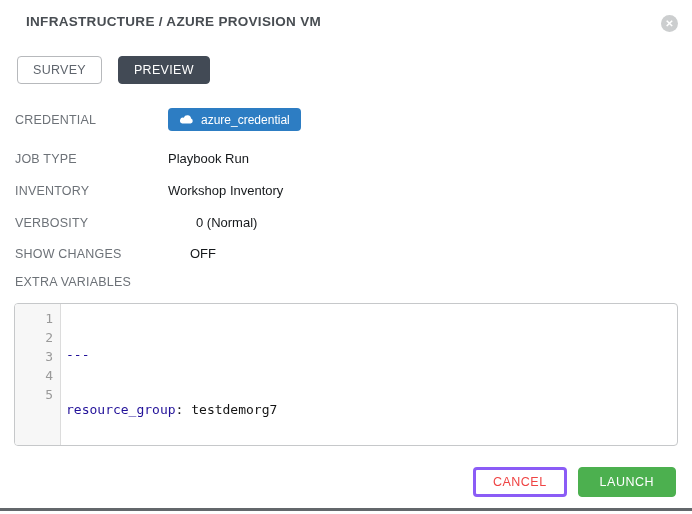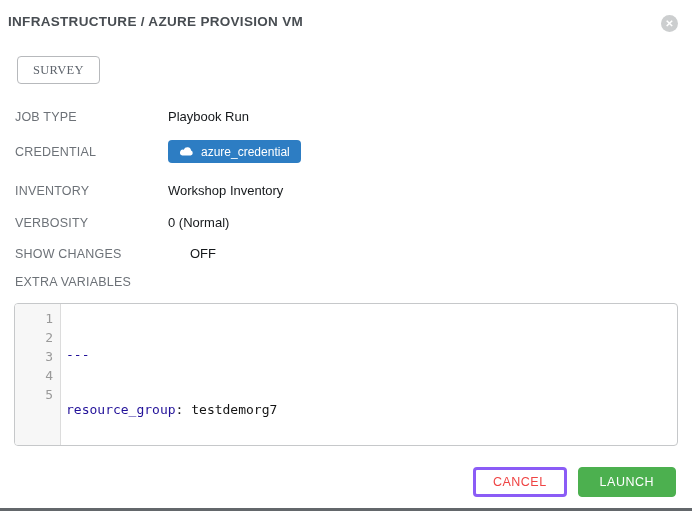--- a/index.html
+++ b/index.html
@@ -2,38 +2,38 @@
 <html style="--badge-blue: #2d7dc3; --launch-green: #4cb04f; --tab-active-bg: #424a55; --yaml-key: #221199; --title-text: #484d52; --label-text: #6d7278;"><head>
 <meta charset="utf-8">
 <style>
   * { margin: 0; padding: 0; box-sizing: border-box; }
   html, body { width: 692px; height: 514px; background: #ffffff; overflow: hidden; }
   body { font-family: "Liberation Sans", sans-serif; position: relative; }
 
   .modal { position: absolute; inset: 0; background: #fff; }
 
   
-  .header { display: flex; justify-content: space-between; align-items: flex-start; padding: 14px 14px 0 8px; }
+  .header { display: flex; justify-content: space-between; align-items: flex-start; padding: 14px 14px 0 26px; }
   .title { font-size: 13.5px; font-weight: bold; color: var(--title-text, #484d52); letter-spacing: 0.3px; }
   .close-btn { width: 17px; height: 17px; border-radius: 50%; background: #cccecf; border: none;
                display: flex; align-items: center; justify-content: center; cursor: pointer; margin-top: 1px; }
   .close-x { color: #ffffff; font-size: 10px; font-weight: bold; line-height: 1; }
 
   
   .tabs { display: flex; gap: 16px; margin: 24px 0 0 17px; }
   .tab { height: 28px; display: inline-flex; align-items: center; padding: 0 15px; border-radius: 4px;
-         font-size: 12.5px; letter-spacing: 0.3px; cursor: pointer; font-family: Liberation Serif, serif; }
+         font-size: 12.5px; letter-spacing: 0.3px; cursor: pointer; }
   .tab-inactive { background: #ffffff; border: 1px solid #b7b9bc; color: #5f656d; }
   .tab-active { background: var(--tab-active-bg, #424a55); border: 1px solid var(--tab-active-bg, #424a55); color: #ffffff; }
 
   
   .details { margin: 24px 0 0 15px; }
   .detail-row { display: flex; align-items: center; height: 17px; margin-bottom: 15px; }
   .detail-row.credential-row { height: 23px; margin-bottom: 19px; }
-  .detail-row.verbosity-row { margin-bottom: 14px; }
+  .detail-row.verbosity-row { margin-bottom: 14px; gap: 28px; }
   .detail-row.show-changes-row { margin-bottom: 13px; gap: 22px; }
   .detail-label { width: 153px; font-size: 12.5px; color: var(--label-text, #6d7278); letter-spacing: 0.2px; flex-shrink: 0; }
   .detail-value { font-size: 13px; color: #15181b; }
 
   .badge { display: inline-flex; align-items: center; gap: 7px; height: 23px; padding: 0 11px;
            background: var(--badge-blue, #2d7dc3); border: none; border-radius: 4px; color: #ffffff;
            font-size: 12px; font-family: "Liberation Sans", sans-serif; cursor: pointer; }
 
   
   .extra-vars-label { margin: 0 0 14px 15px; font-size: 12.5px; color: var(--label-text, #6d7278); letter-spacing: 0.2px; }
@@ -67,39 +67,42 @@
     <div class="title">INFRASTRUCTURE / AZURE PROVISION VM</div>
     <button class="close-btn">
       <span class="close-x">✕</span>
     </button>
   </div>
 
   <div class="tabs">
     <div class="tab tab-inactive">
       <span>SURVEY</span>
     </div>
+    <div class="tab tab-active">
+      <span>PREVIEW</span>
+    </div>
   </div>
 
   <div class="details">
-
-    <div class="detail-row">
-      <div class="detail-label">JOB TYPE</div>
-      <div class="detail-value">Playbook Run</div>
-    </div>
 
     <div class="detail-row credential-row">
       <div class="detail-label">CREDENTIAL</div>
       <button class="badge">
         <span style="display:inline-flex;">
           <svg width="15" height="11" viewBox="0 0 28 20" aria-hidden="true">
             <path fill="#ffffff" d="M22.6 8.2A7.1 7.1 0 0 0 8.9 6.5 5.6 5.6 0 0 0 6.1 17.4h15.6a4.8 4.8 0 0 0 .9-9.2z"></path>
           </svg>
         </span>
         <span>azure_credential</span>
       </button>
+    </div>
+
+    <div class="detail-row">
+      <div class="detail-label">JOB TYPE</div>
+      <div class="detail-value">Playbook Run</div>
     </div>
 
     <div class="detail-row">
       <div class="detail-label">INVENTORY</div>
       <div class="detail-value">Workshop Inventory</div>
     </div>
 
     <div class="detail-row verbosity-row">
       <div class="detail-label">VERBOSITY</div>
       <div class="detail-value">0 (Normal)</div>

